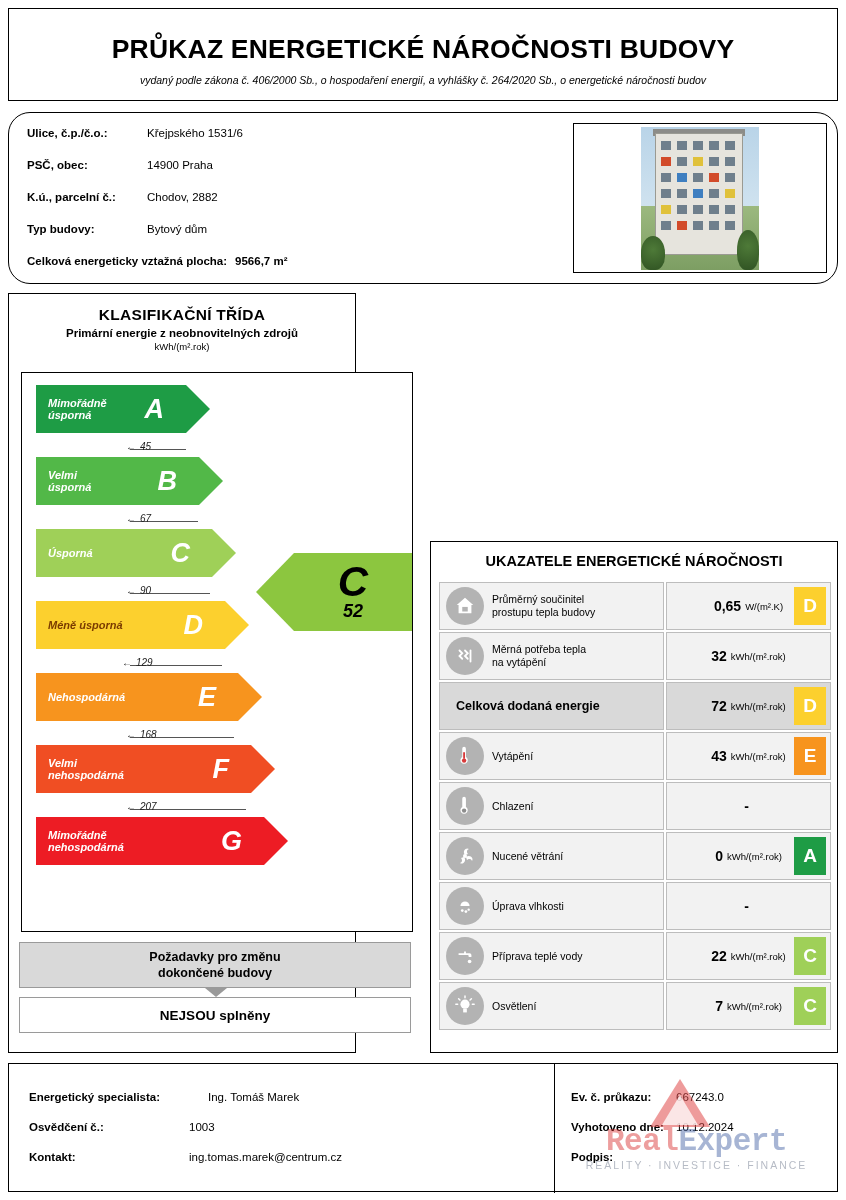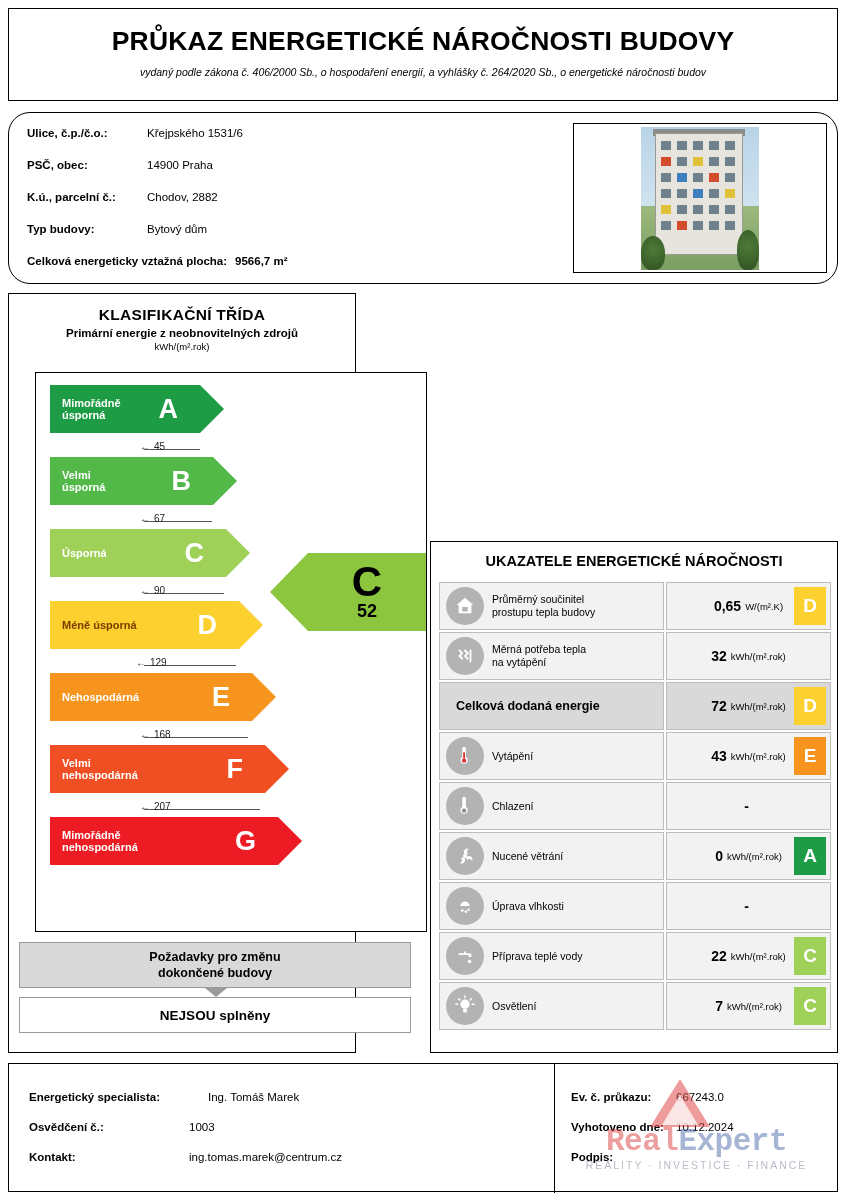--- a/index.html
+++ b/index.html
@@ -9,21 +9,21 @@
     background: #ffffff;
     font-family: "Liberation Sans", sans-serif;
     color: #000;
     position: relative;
   }
   .page { position:absolute; left:8px; top:8px; width:830px; height:1184px; }
 
   .box { border:1px solid #000; background:#fff; }
 
   
-  .header { position:absolute; left:0; top:0; width:830px; height:93px; padding-top:17px; }
+  .header { position:absolute; left:0; top:0; width:830px; height:93px; padding-top:25px; }
   .header h1 {
     margin:0; text-align:center; font-size:26.5px; font-weight:bold; letter-spacing:0.2px;
   }
   .header .sub { margin-top:9px; text-align:center; font-size:10.5px; font-style:italic; }
 
   
   .ident { position:absolute; left:0; top:104px; width:830px; height:172px;border-radius:22px; }
   .ident .fields { position:absolute; left:18px; top:14px; width:520px; font-size:11.5px; }
   .ident .row { height:32px; display:flex; align-items:flex-start; }
   .ident .lbl { font-weight:bold; width:120px; }
@@ -39,21 +39,21 @@
   .bld .roof { position:absolute; left:12px; top:2px; width:92px; height:7px; background:#8c8c88; }
   .bld .win { position:absolute; background:#6f7f8c; }
   .bld .tree { position:absolute; bottom:0px; width:24px; height:34px; background:radial-gradient(circle at 50% 40%, #4e7a38, #2f5222); border-radius:50% 50% 40% 40%; }
 
   
   .klas { position:absolute; left:0; top:285px; width:348px; height:760px; }
   .klas .title { text-align:center; font-size:15.5px; font-weight:bold; margin-top:12px; letter-spacing:0.3px;}
   .klas .title2 { text-align:center; font-size:11.5px; font-weight:bold; margin-top:3px; }
   .klas .units { text-align:center; font-size:9.5px; margin-top:2px; }
 
-  .scale { position:absolute; left:26px; top:78px; width:392px; height:560px; border:1px solid #000; background:#fff; }
+  .scale { position:absolute; left:12px; top:78px; width:392px; height:560px; border:1px solid #000; background:#fff;font-style:italic; }
   .band { position:absolute; left:14px; display:flex; align-items:center; }
   .arrow {
     position:relative; height:48px; display:flex; align-items:center;
     color:#fff; font-weight:bold;
   }
   .arrow .txt { padding-left:12px; font-size:11px; line-height:12.5px; }
   .arrow .let { position:absolute; right:22px; top:50%; transform:translateY(-50%); font-size:27px; }
   .arrow:after {
     content:""; position:absolute; right:-24px; top:0; width:0; height:0;
     border-top:24px solid transparent; border-bottom:24px solid transparent;

